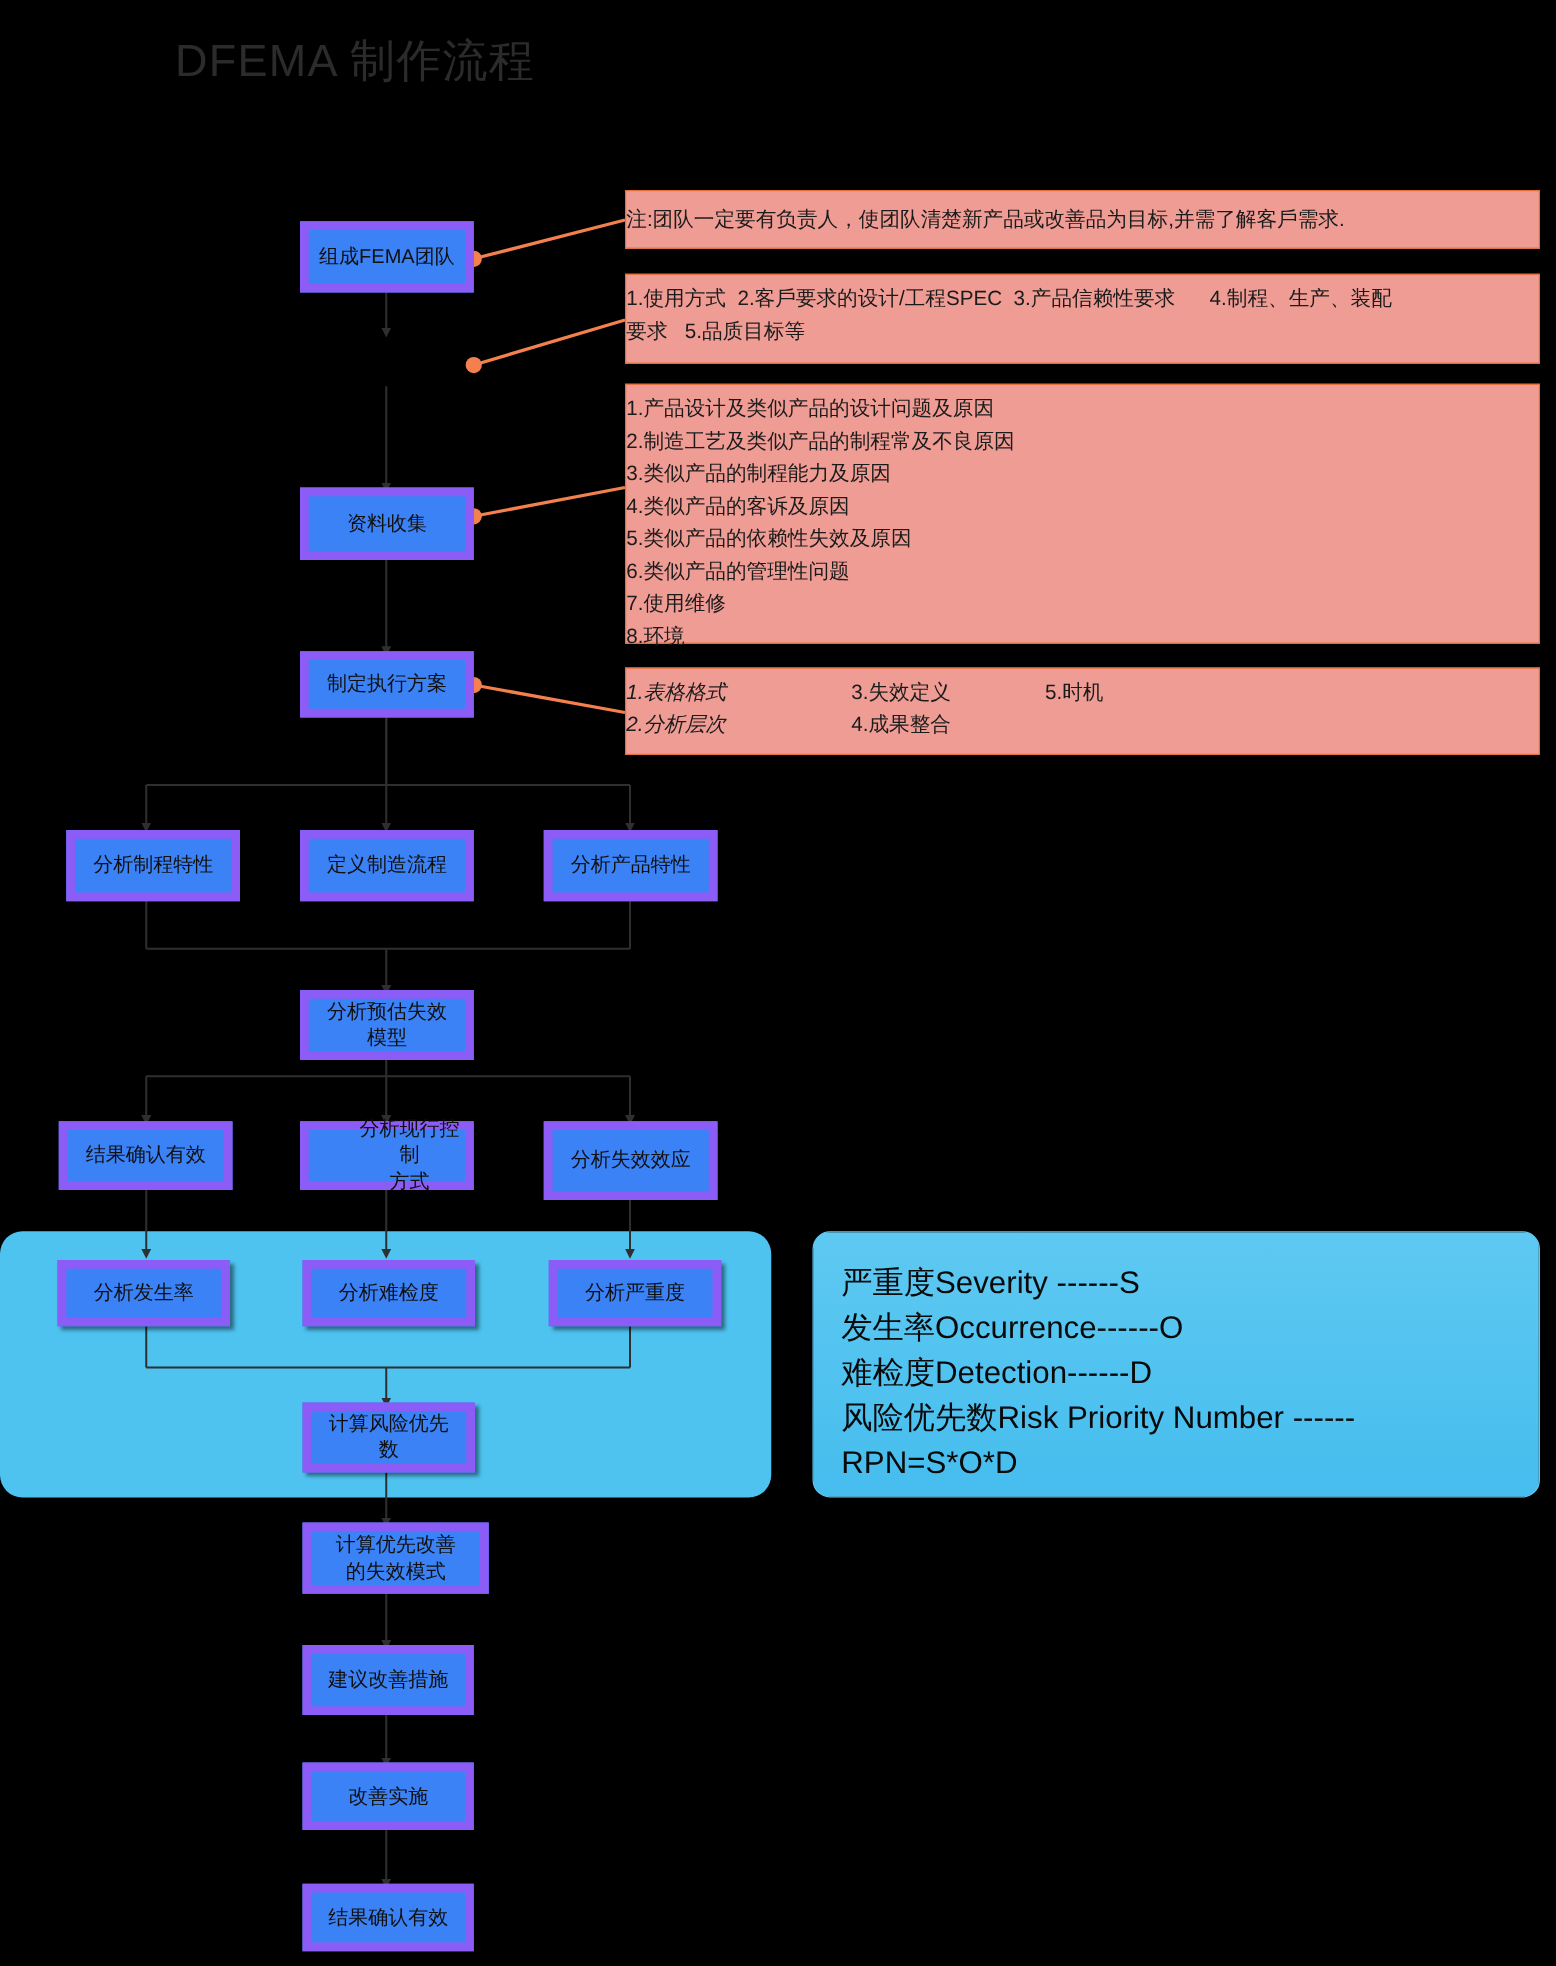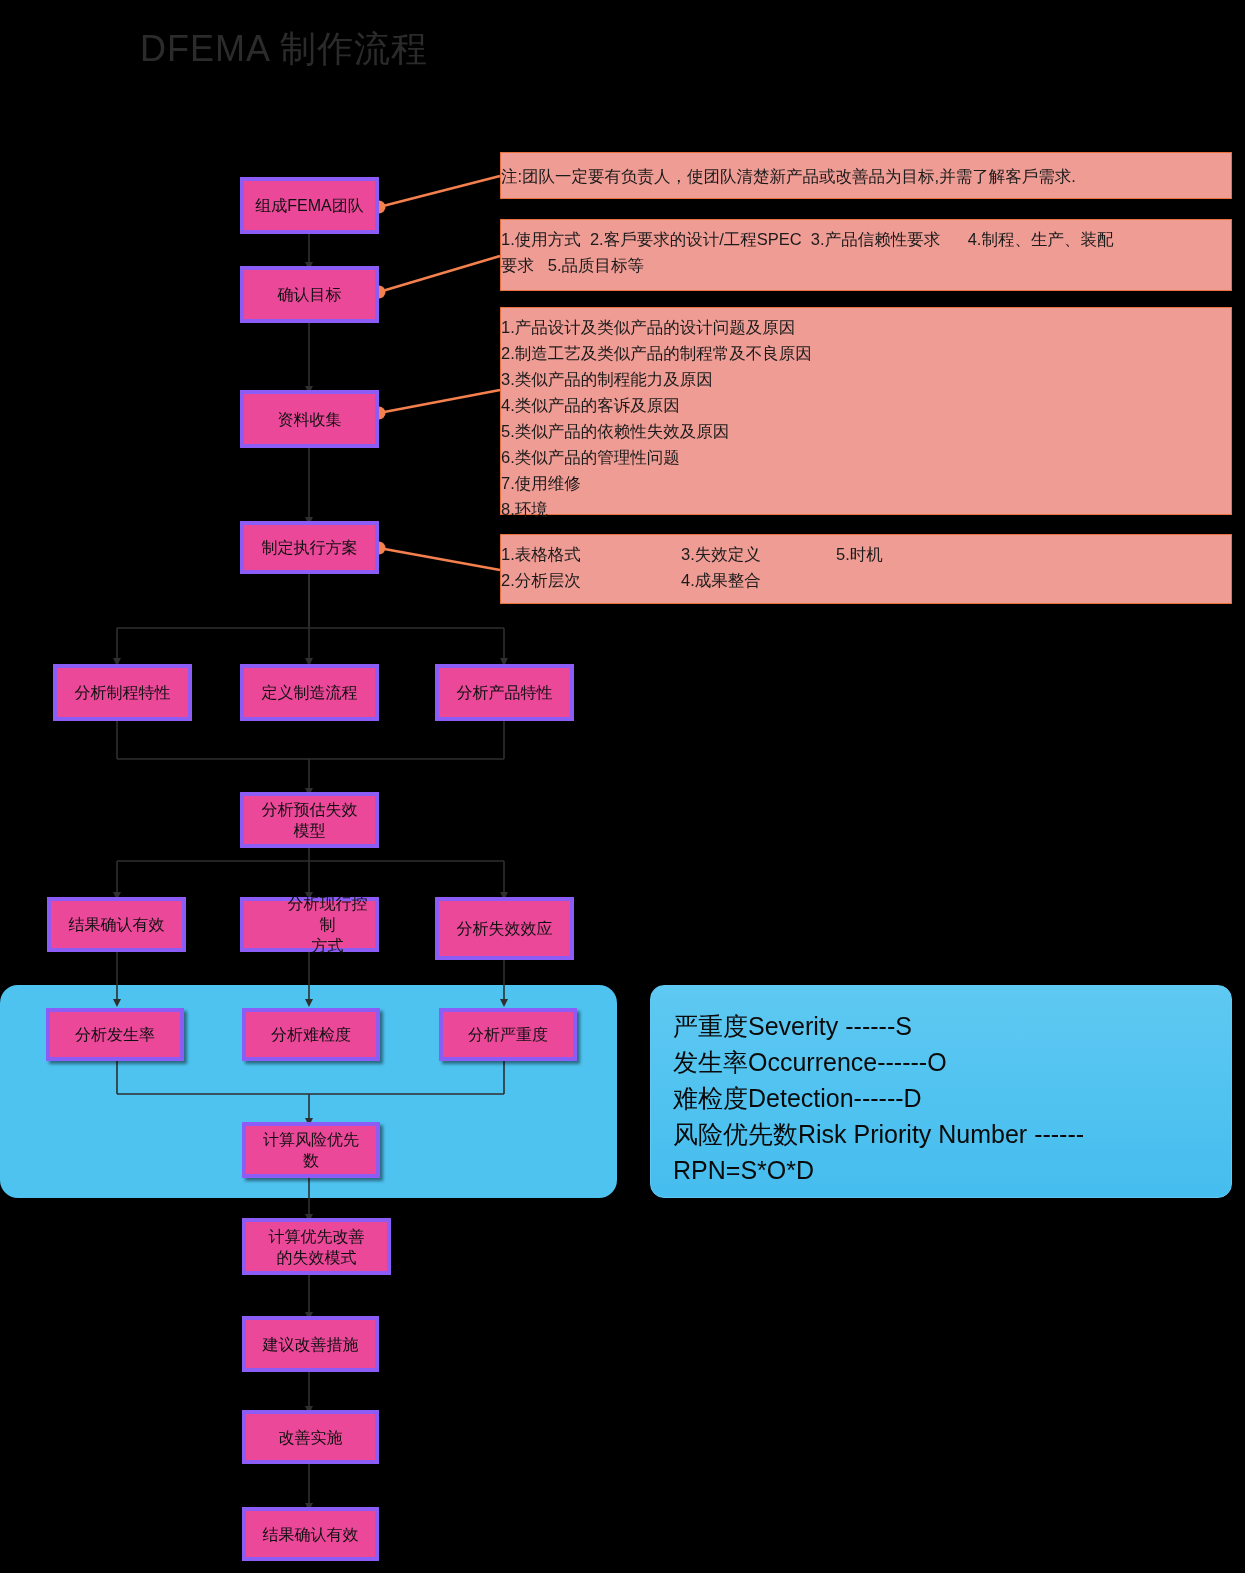--- a/index.html
+++ b/index.html
@@ -17,39 +17,39 @@
     font-size:36px;line-height:64px;color:#2b2b2b;font-weight:400;
     letter-spacing:1px;white-space:nowrap;
   }
 
   
   #wires{position:absolute;left:0;top:0;width:1245px;height:1573px;pointer-events:none;}
 
   
   .node{
     position:absolute;box-sizing:border-box;
-    background:#ec4899;border:4px solid #8b5cf6;
+    background:#3b82f6;border:7px solid #8b5cf6;
     color:#101010;font-size:16px;line-height:21px;
     display:flex;align-items:center;justify-content:center;text-align:center;
     padding:2px 4px;
   }
   .node.shadowed{box-shadow:3px 3px 3px rgba(0,0,0,.45);}
 
   
   .note{
     position:absolute;box-sizing:border-box;
     background:#ef9c95;border:1px solid #e8703c;
     color:#1b1b1b;font-size:16.5px;line-height:26px;
     padding:6px 0;
   }
   .note .ln{display:block;white-space:pre;}
   .note.oneline{display:flex;align-items:center;}
   .note-cols{display:block;}
   .note-cols .row{display:flex;}
-  .note-cols .c1{width:150px;}
+  .note-cols .c1{width:150px;font-style:italic;}
   .note-cols .c2{width:155px;margin-left:30px;}
 
   
   .bluepanel{
     position:absolute;box-sizing:border-box;
     background:#4ec3f0;border-radius:18px;
   }
   .legend{
     position:absolute;box-sizing:border-box;
     background:linear-gradient(180deg,#5ec9f2 0%,#45bdee 100%);
@@ -158,21 +158,20 @@
     </div>
     <div class="row">
       <span class="c1">2.分析层次</span>
       <span class="c2">4.成果整合</span>
       <span></span>
     </div>
   </div>
 
   <div class="node" style="left:240px;top:177px;width:139px;height:57px;">组成FEMA团队</div>
 
-  <div class="node" style="left:240px;top:266px;width:139px;height:57px;">确认目标</div>
 
   <div class="node" style="left:240px;top:390px;width:139px;height:58px;">资料收集</div>
 
   <div class="node" style="left:240px;top:521px;width:139px;height:53px;">制定执行方案</div>
 
   <div class="node" style="left:53px;top:664px;width:139px;height:57px;">分析制程特性</div>
   <div class="node" style="left:240px;top:664px;width:139px;height:57px;">定义制造流程</div>
   <div class="node" style="left:435px;top:664px;width:139px;height:57px;">分析产品特性</div>
 
   <div class="node" style="left:240px;top:792px;width:139px;height:56px;white-space:pre-line;">分析预估失效

